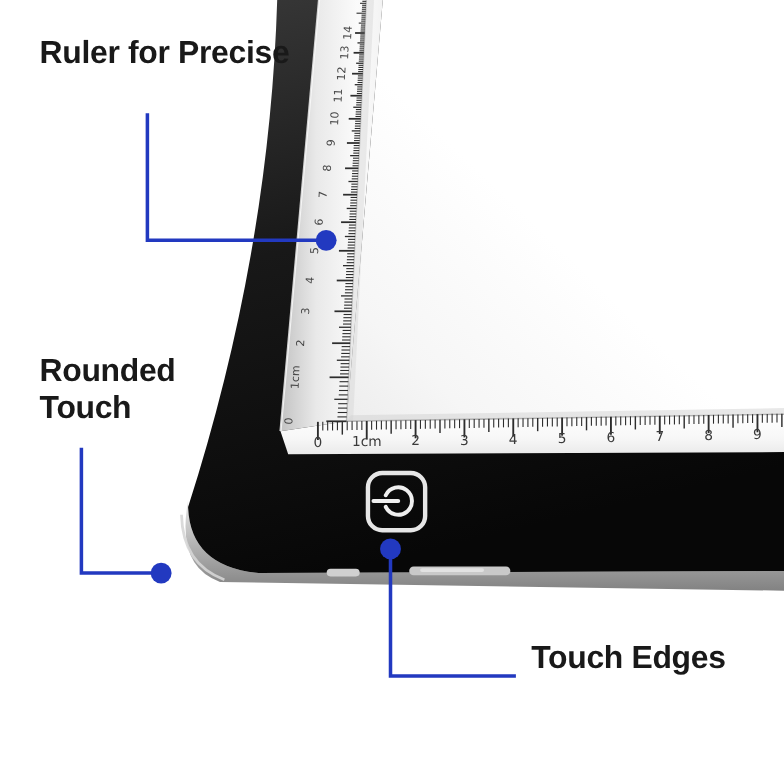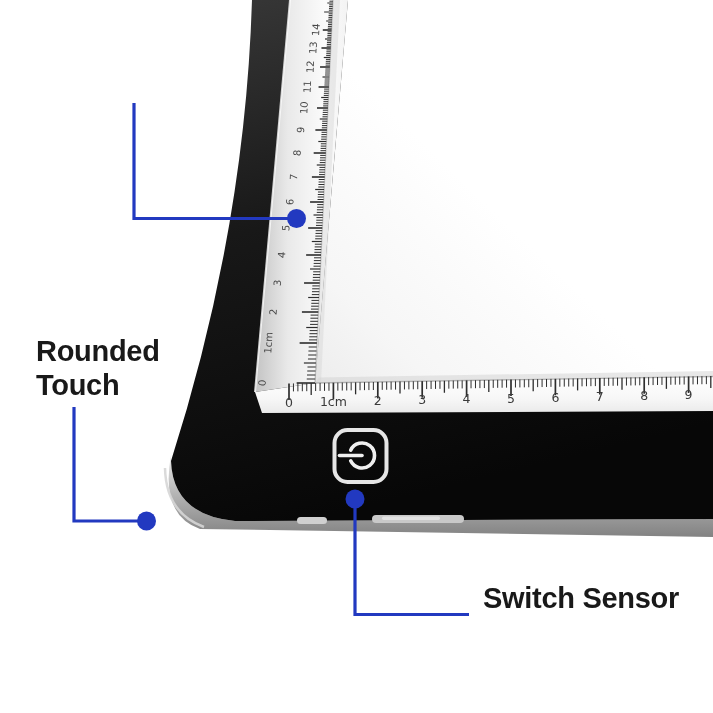--- a/index.html
+++ b/index.html
@@ -367,24 +367,25 @@
 
       <polyline class="blue-line" points="74,407 74,521 138,521"></polyline>
       <circle class="blue-dot" cx="146.5" cy="521" r="9.5"></circle>
 
       <polyline class="blue-line" points="355,505 355,614.5 469,614.5"></polyline>
       <circle class="blue-dot" cx="355" cy="499" r="9.5"></circle>
     </g>
   </svg>
 
   <div class="annot" style="left:36px;top:31px">
+    <div>Ruler for Precise</div>
   </div>
 
-  <div class="annot" style="left:36px;top:334px">
+  <div class="annot" style="left:36px;top:320px">
     <div>Rounded</div>
     <div>Touch</div>
   </div>
 
   <div class="annot" style="left:483px;top:581px">
-    <div>Switch Sensor</div>
+    <div>Touch Edges</div>
   </div>
 
 </div>
 
 </body></html>

